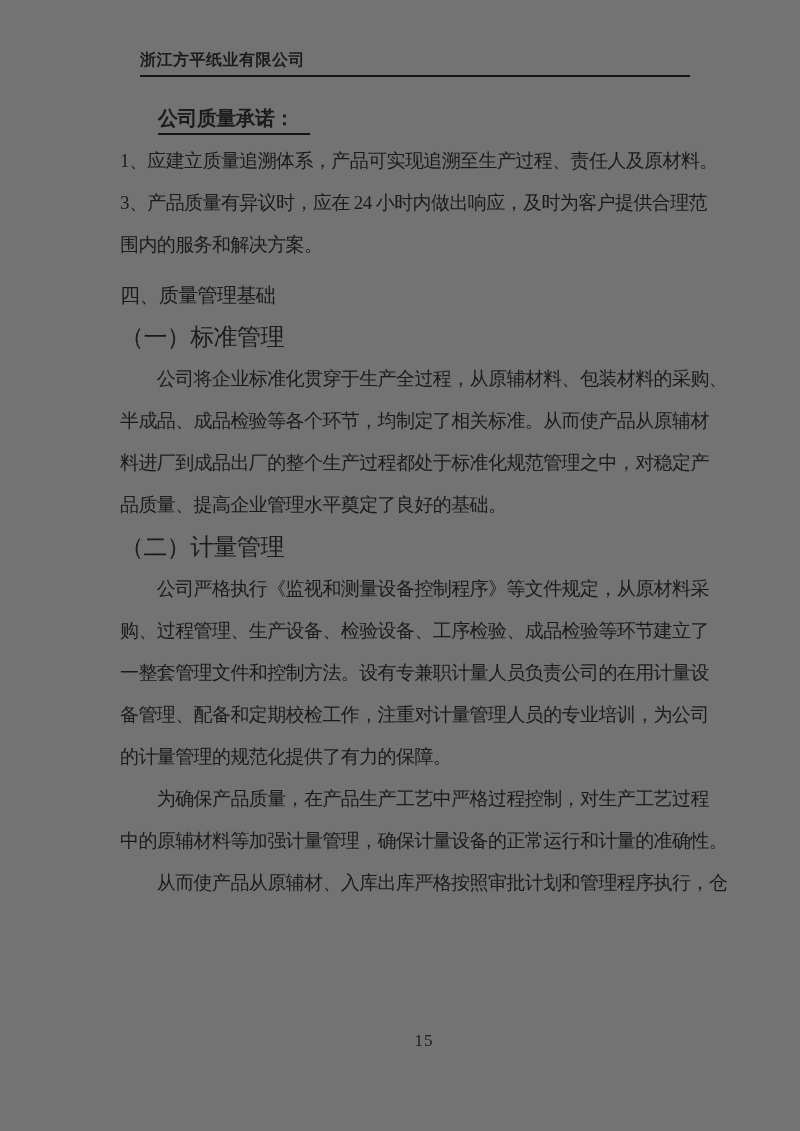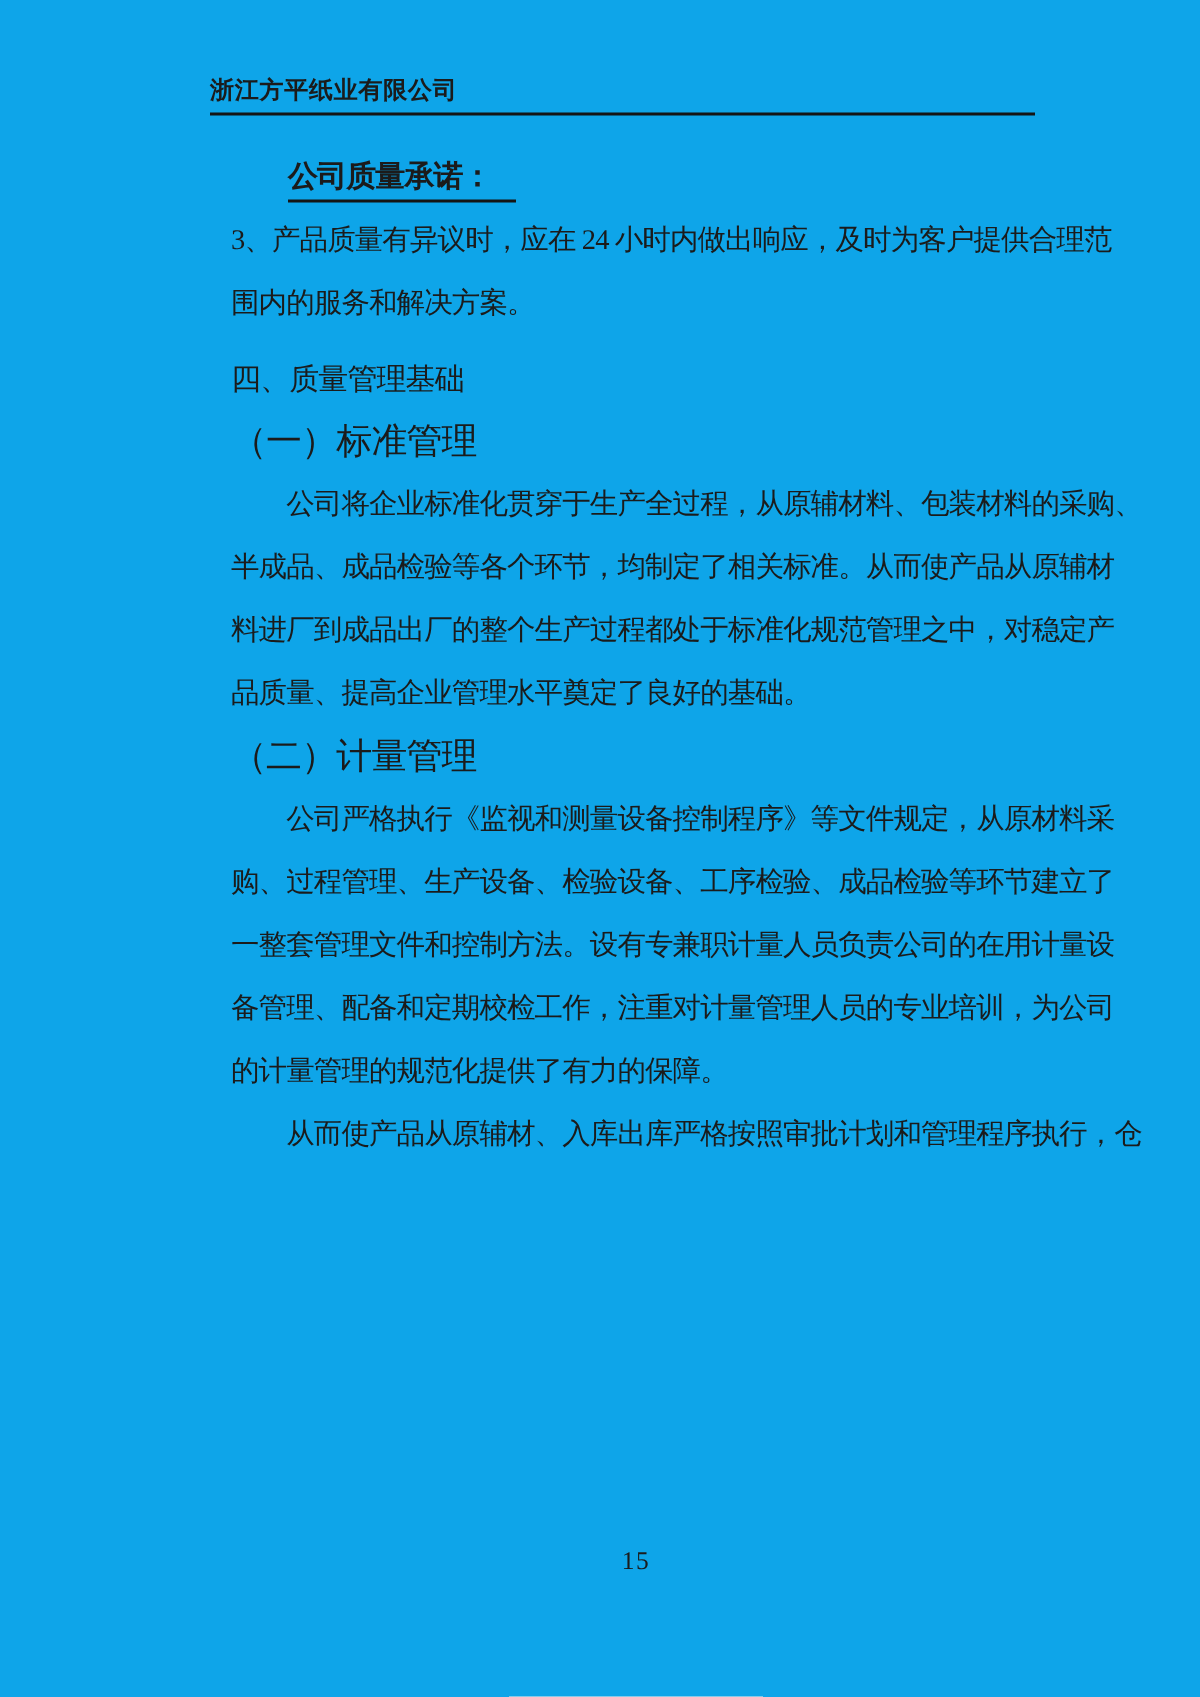--- a/index.html
+++ b/index.html
@@ -1,19 +1,19 @@
 <!DOCTYPE html>
 <html><head>
 <meta charset="utf-8">
 <style>
   html, body { margin: 0; padding: 0; background: #e8e8e8; }
   .page {
     width: 800px;
     height: 1131px;
-    background: #0ea5e9;
+    background: #737373;
     position: relative;
     overflow: hidden;
     margin: 0 auto;
     font-family: "Liberation Serif", "DejaVu Serif", serif;
     color: #1b1b1b;
   }
   .header {
     position: absolute;
     top: 50px;
     left: 140px;
@@ -29,21 +29,20 @@
     white-space: nowrap;
   }
   .content {
     position: absolute;
     top: 98px;
     left: 120px;
     width: 608px;
     font-size: 19px;
     line-height: 42px;
     letter-spacing: -0.6px;
-    margin-left: 34px;
   }
   .content p {
     margin: 0;
     white-space: pre-line;
   }
   .doc-title {
     padding-left: 38px;
     font-weight: bold;
   }
   .doc-title .title-text {
@@ -78,20 +77,21 @@
 <div class="page">
 
   <div class="header">
     <span>浙江方平纸业有限公司</span>
   </div>
 
   <div class="content">
 
     <p class="doc-title"><span class="title-text">公司质量承诺：</span></p>
 
+    <p>1、应建立质量追溯体系，产品可实现追溯至生产过程、责任人及原材料。</p>
 
 
     <p>3、产品质量有异议时，应在 24 小时内做出响应，及时为客户提供合理范
 围内的服务和解决方案。</p>
 
     <p class="section-heading">四、质量管理基础</p>
 
     <p class="sub-heading">（一）标准管理</p>
 
     <p>　　公司将企业标准化贯穿于生产全过程，从原辅材料、包装材料的采购、
@@ -100,20 +100,22 @@
 品质量、提高企业管理水平奠定了良好的基础。</p>
 
     <p class="sub-heading">（二）计量管理</p>
 
     <p>　　公司严格执行《监视和测量设备控制程序》等文件规定，从原材料采
 购、过程管理、生产设备、检验设备、工序检验、成品检验等环节建立了
 一整套管理文件和控制方法。设有专兼职计量人员负责公司的在用计量设
 备管理、配备和定期校检工作，注重对计量管理人员的专业培训，为公司
 的计量管理的规范化提供了有力的保障。</p>
 
+    <p>　　为确保产品质量，在产品生产工艺中严格过程控制，对生产工艺过程
+中的原辅材料等加强计量管理，确保计量设备的正常运行和计量的准确性。</p>
 
     <p>　　从而使产品从原辅材、入库出库严格按照审批计划和管理程序执行，仓</p>
 
   </div>
 
   <div class="page-number">15</div>
 
 </div>
 
 </body></html>

